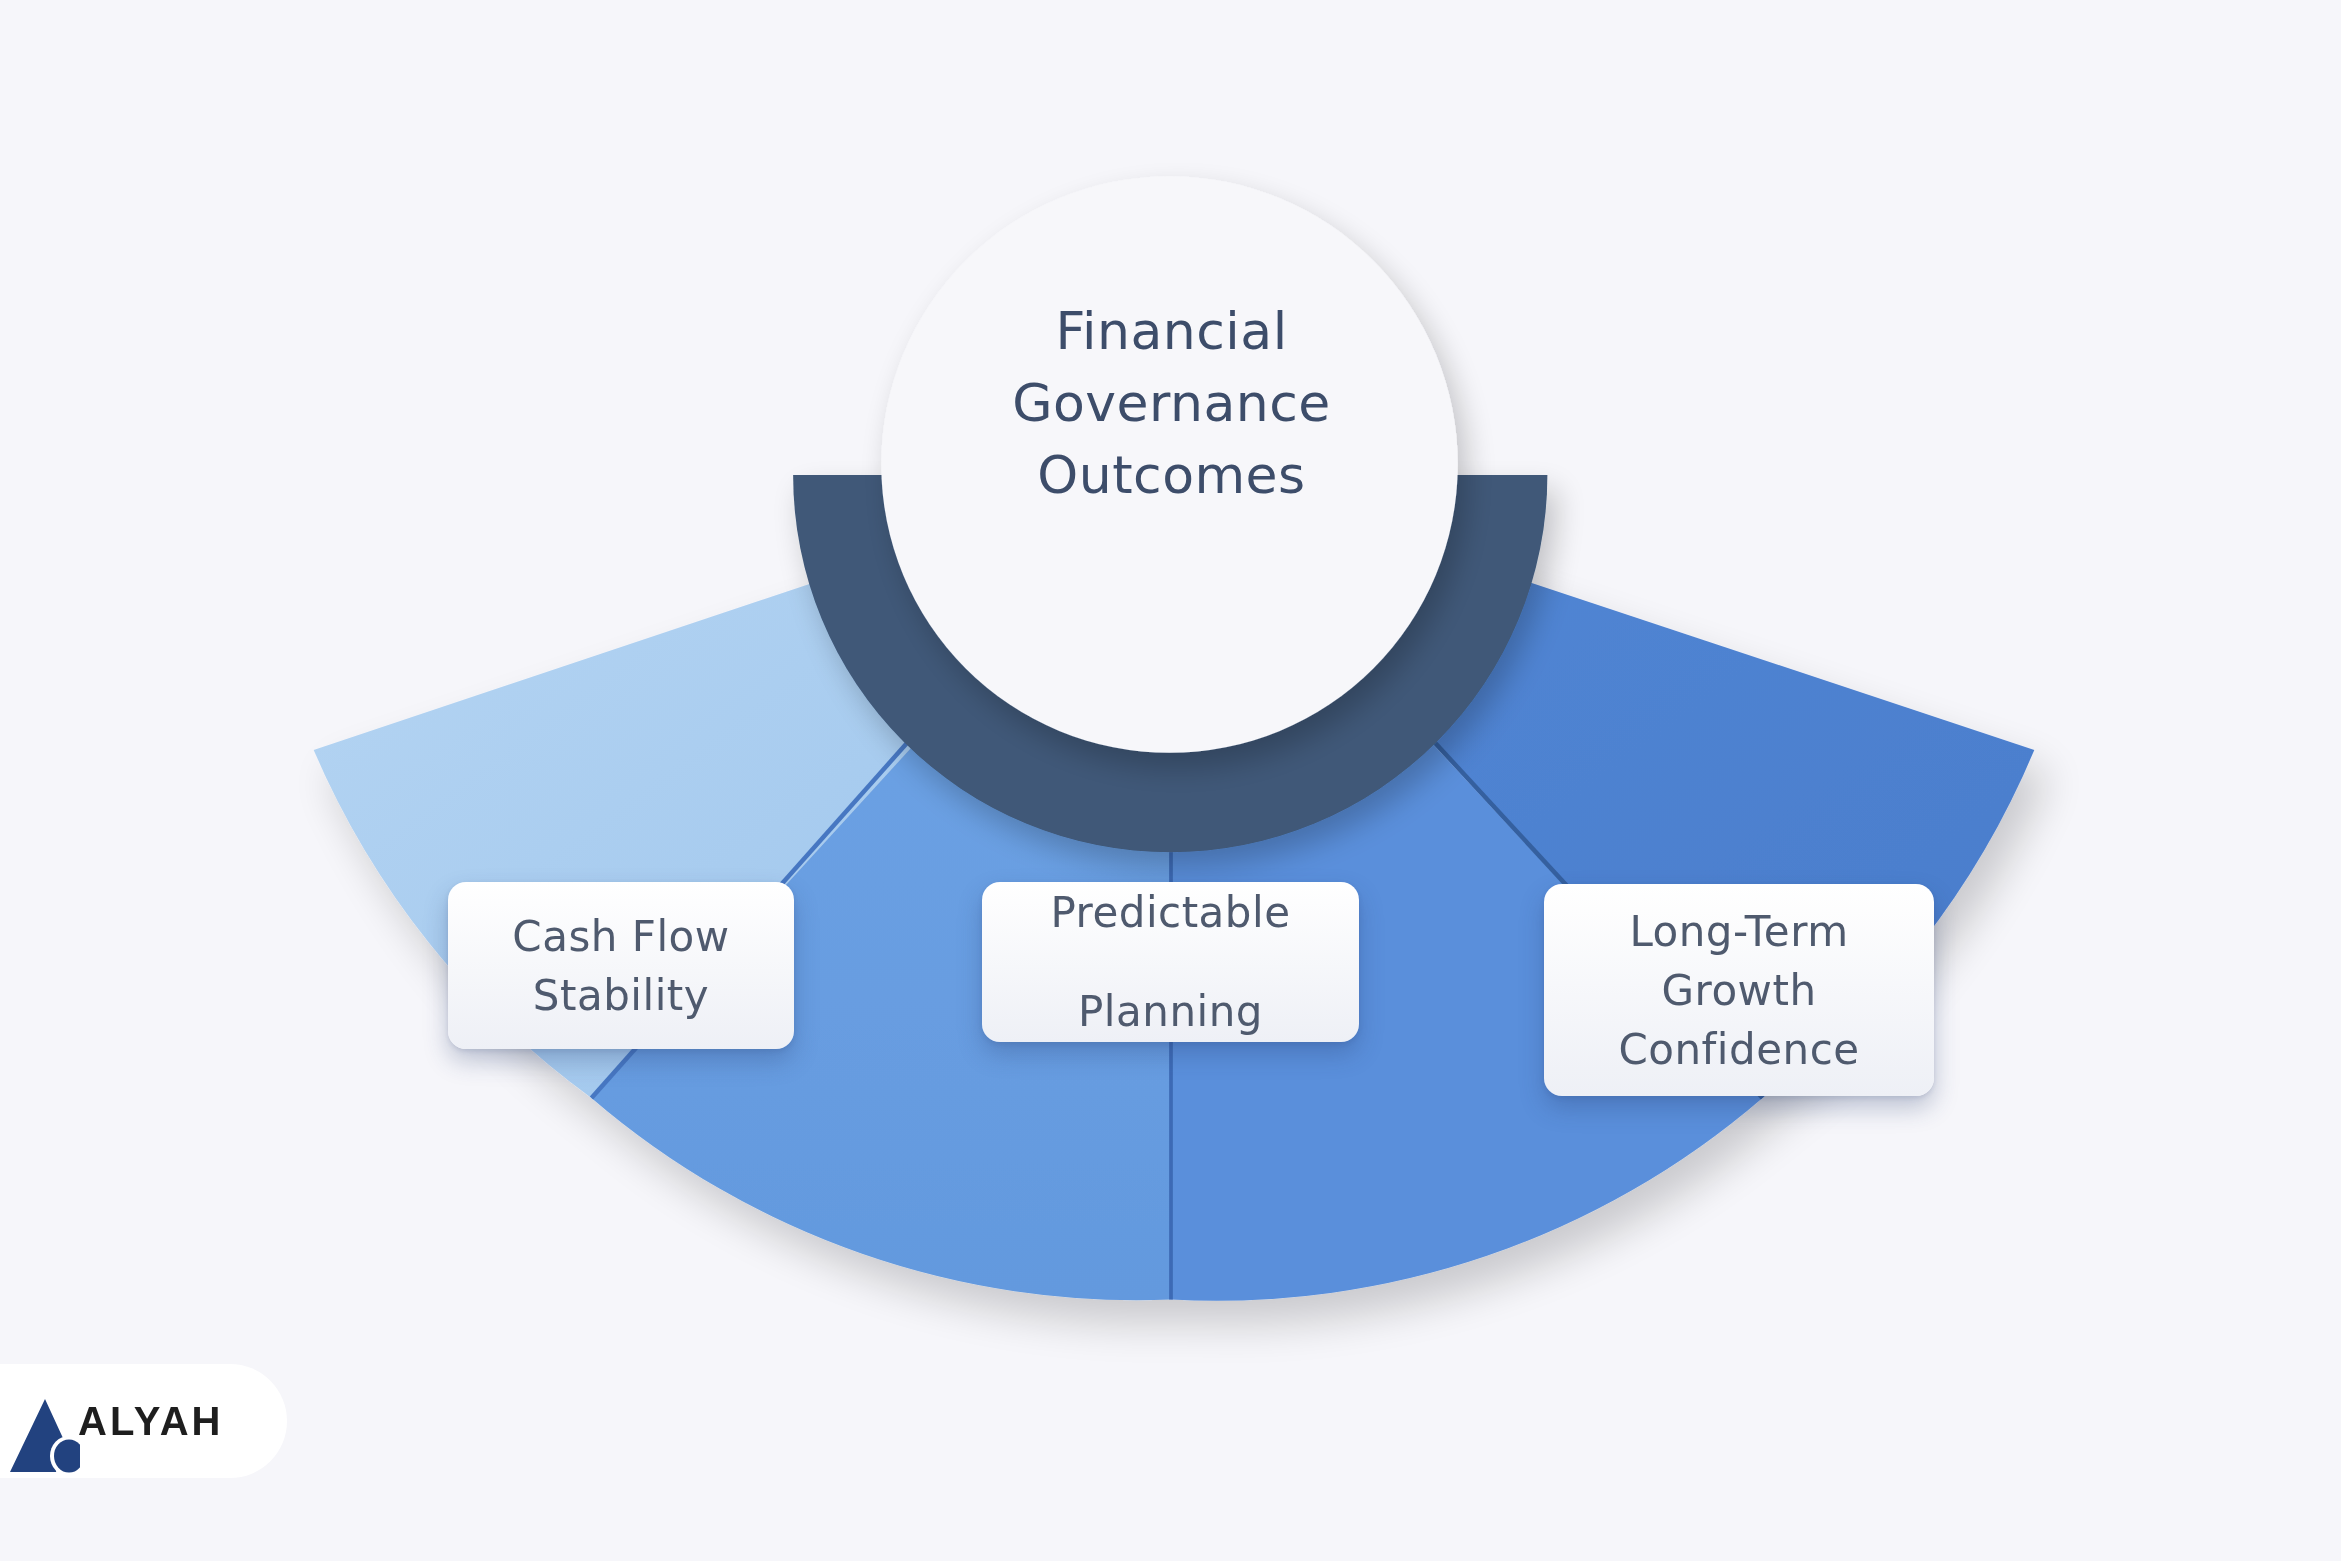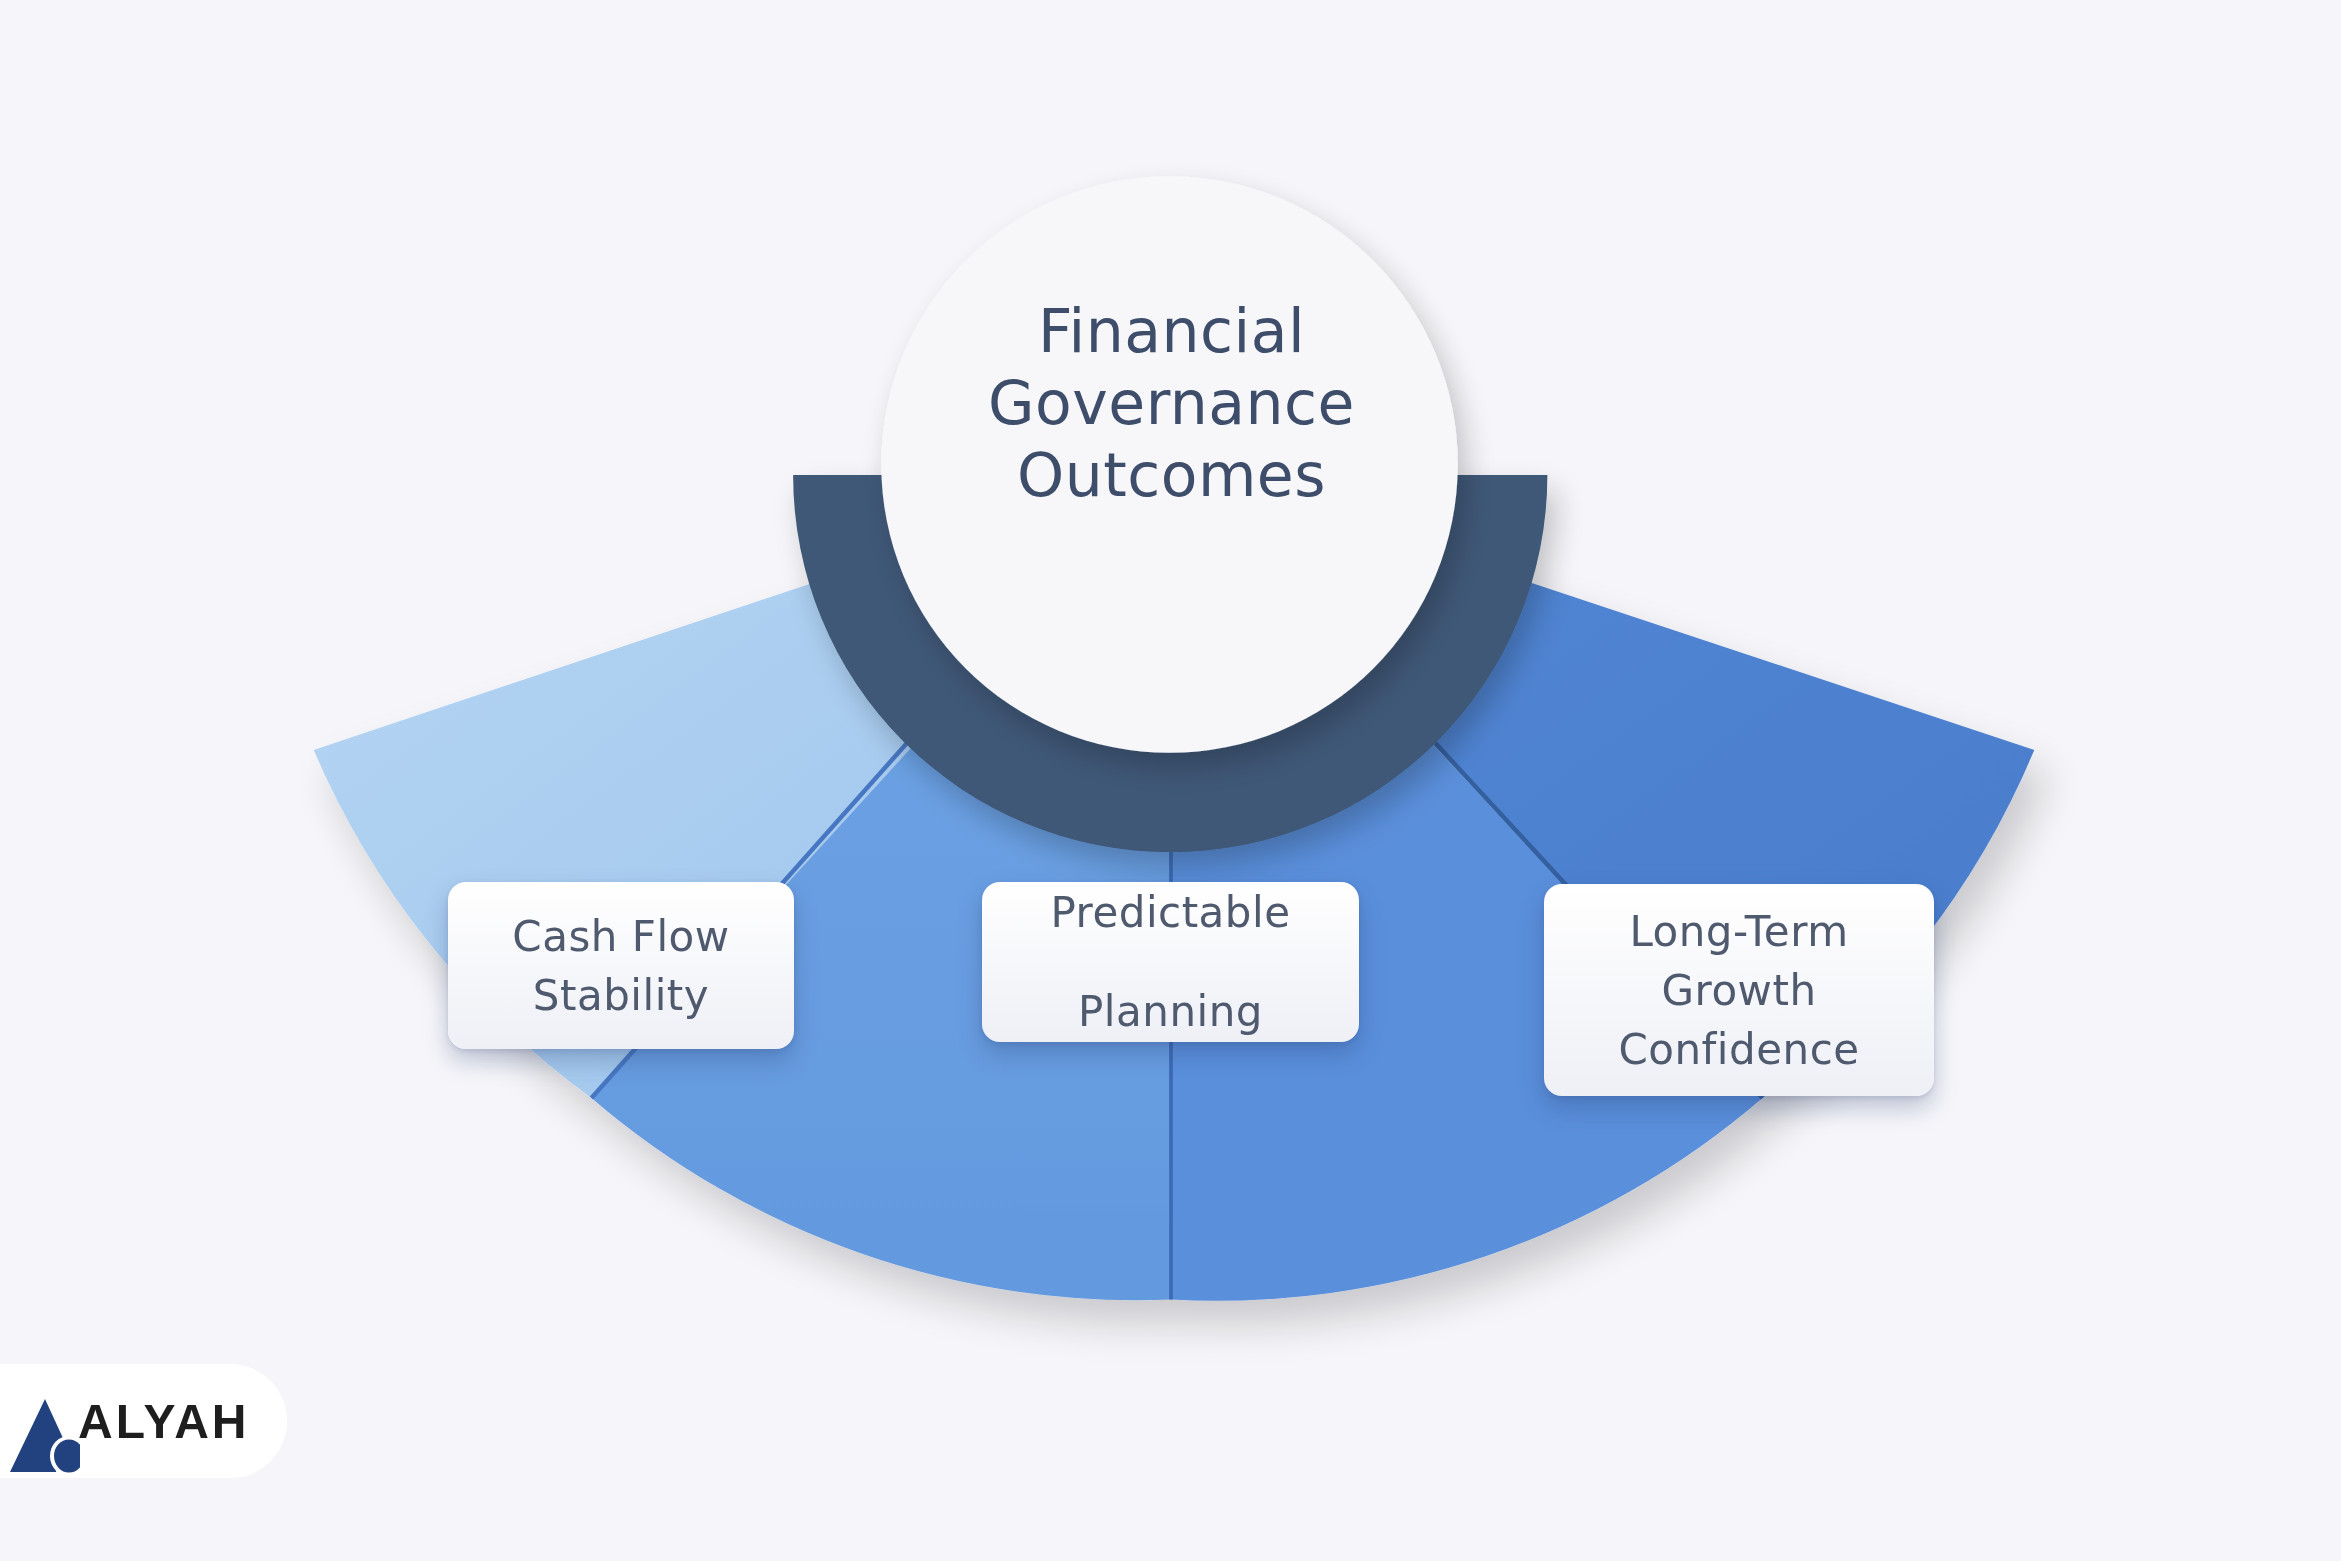--- a/index.html
+++ b/index.html
@@ -19,32 +19,32 @@
     color: #4f5a6e; text-align: center;
     font-size: 42px; line-height: 59px; letter-spacing: 0.5px;
   }
   .card span { display: block; }
   #card-1 { left: 448px; top: 882px; width: 346px; height: 167px; }
   #card-2 { left: 982px; top: 882px; width: 377px; height: 160px; gap: 40px; }
   #card-3 { left: 1544px; top: 884px; width: 390px; height: 212px; }
   #center-title {
     position: absolute; left: 899px; top: 295px; width: 545px;
     text-align: center; color: #3d4d6a;
-    font-size: 60px; line-height: 72px; letter-spacing: 0.5px;
+    font-size: 52px; line-height: 72px; letter-spacing: 0.5px;
   }
   #center-title span { display: block; }
   #logo {
     position: absolute; left: -20px; top: 1364px; width: 307px; height: 114px;
     background: #ffffff; border-radius: 0 57px 57px 0;
   }
   #logo svg { position: absolute; left: 30px; top: 30px; }
   #logo-text {
     position: absolute; left: 98px; top: 40px;
     font-family: "Liberation Sans", sans-serif; font-weight: bold;
-    font-size: 48px; letter-spacing: 3px; color: #1e1e1e; line-height: 35px;
+    font-size: 40px; letter-spacing: 3px; color: #1e1e1e; line-height: 35px;
   }
 </style>
 </head>
 <body>
 
 <svg id="stage" viewBox="0 0 1568 1045" width="2342" height="1561" preserveAspectRatio="none">
   <defs>
     <filter id="shadow" x="-20%" y="-20%" width="140%" height="140%">
       <feGaussianBlur in="SourceAlpha" stdDeviation="14"></feGaussianBlur>
       <feOffset dx="10" dy="16" result="o"></feOffset>

